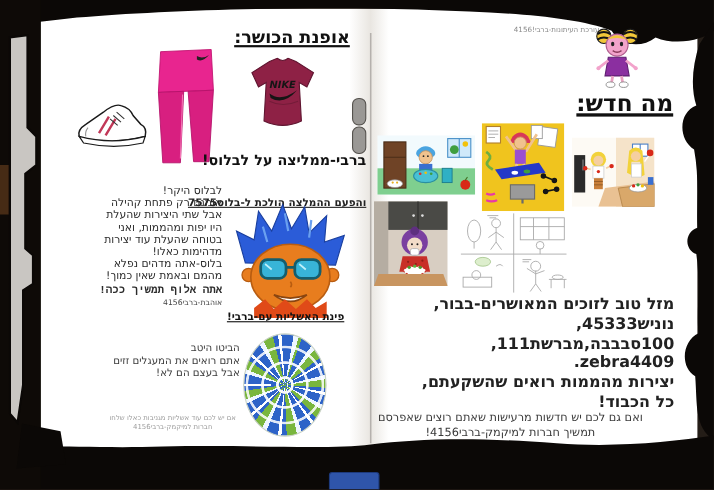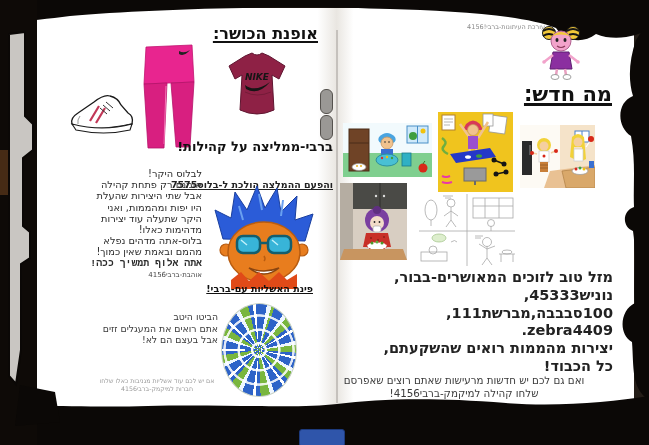--- a/index.html
+++ b/index.html
@@ -87,28 +87,28 @@
       <path d="M38,7 Q43,10 49,6 Q43,13 38,10 Z" fill="#222"></path>
     </svg>
 
     <svg class="abs" style="left:225px;top:52px;" width="64" height="66" viewBox="0 0 64 66">
       <path d="M20,4 L27,1 Q32,5 37,1 L44,4 L60,14 L54,27 L47,23 L49,58 Q32,66 15,58 L17,23 L10,27 L4,14 Z" fill="#8e2145" stroke="#5f1530" stroke-width="1"></path>
       <path d="M20,40 Q32,46 46,40" stroke="rgba(0,0,0,0.18)" stroke-width="1" fill="none"></path>
       <text x="32" y="28" font-size="9" font-weight="bold" font-style="italic" fill="#151515" text-anchor="middle">NIKE</text>
       <path d="M20,33 Q30,41 45,30 Q33,44 21,37 Z" fill="#151515"></path>
     </svg>
 
-    <div class="abs rtl rec-hd">ברבי-ממליצה על קהילות!</div>
+    <div class="abs rtl rec-hd">ברבי-ממליצה על לבלוס!</div>
     <div class="abs rtl rec-sub">והפעם ההמלצה הולכת ל-בלוס7575</div>
     <div class="abs rtl rec-lines">
       <div>לבלוס היקר!</div>
       <div>אומנם רק פתחת קהילה</div>
       <div>אבל שתי היצירות שהעלת</div>
       <div>היו יפות ומהממות, ואני</div>
-      <div>היקר שתעלה עוד יצירות</div>
+      <div>בטוחה שהעלת עוד יצירות</div>
       <div>מדהימות כאלו!</div>
       <div>בלוס-אתה מדהים נפלא</div>
       <div>מהמם ובאמת שאין כמוך!</div>
       <div class="b">אתה אלוף תמשיך ככה!</div>
       <div class="rec-sig">אוהבת-ברבי4156</div>
     </div>
 
     <svg class="abs" style="left:213px;top:184px;" width="102" height="105" viewBox="0 0 102 105">
       <polygon points="10,55 2,26 18,34 22,8 34,26 44,2 52,24 64,4 68,28 84,12 82,36 100,30 92,57" fill="#2b5cd8" stroke="#1a3f9e" stroke-width="1"></polygon>
       <path d="M26,22 L30,36 M46,10 L49,26 M70,16 L68,32" stroke="#6aa0f0" stroke-width="2" fill="none"></path>
@@ -297,17 +297,17 @@
     <div class="abs rtl news">
       <div>מזל טוב לזוכים המאושרים-בבור,</div>
       <div>נוניש45333, 100סבבבה,מברשת111,</div>
       <div>zebra4409.</div>
       <div>יצירות מהממות רואים שהשקעתם,</div>
       <div>כל הכבוד!</div>
     </div>
 
     <div class="abs rtl right-footer">
       <div>ואם גם לכם יש חדשות מרעישות שאתם רוצים שאפרסם</div>
-      <div>שלחו קהילה למיקמק-ברבי4156!</div>
+      <div>תמשיך חברות למיקמק-ברבי4156!</div>
     </div>
 
   </div>
 </div>
 
 </body></html>

